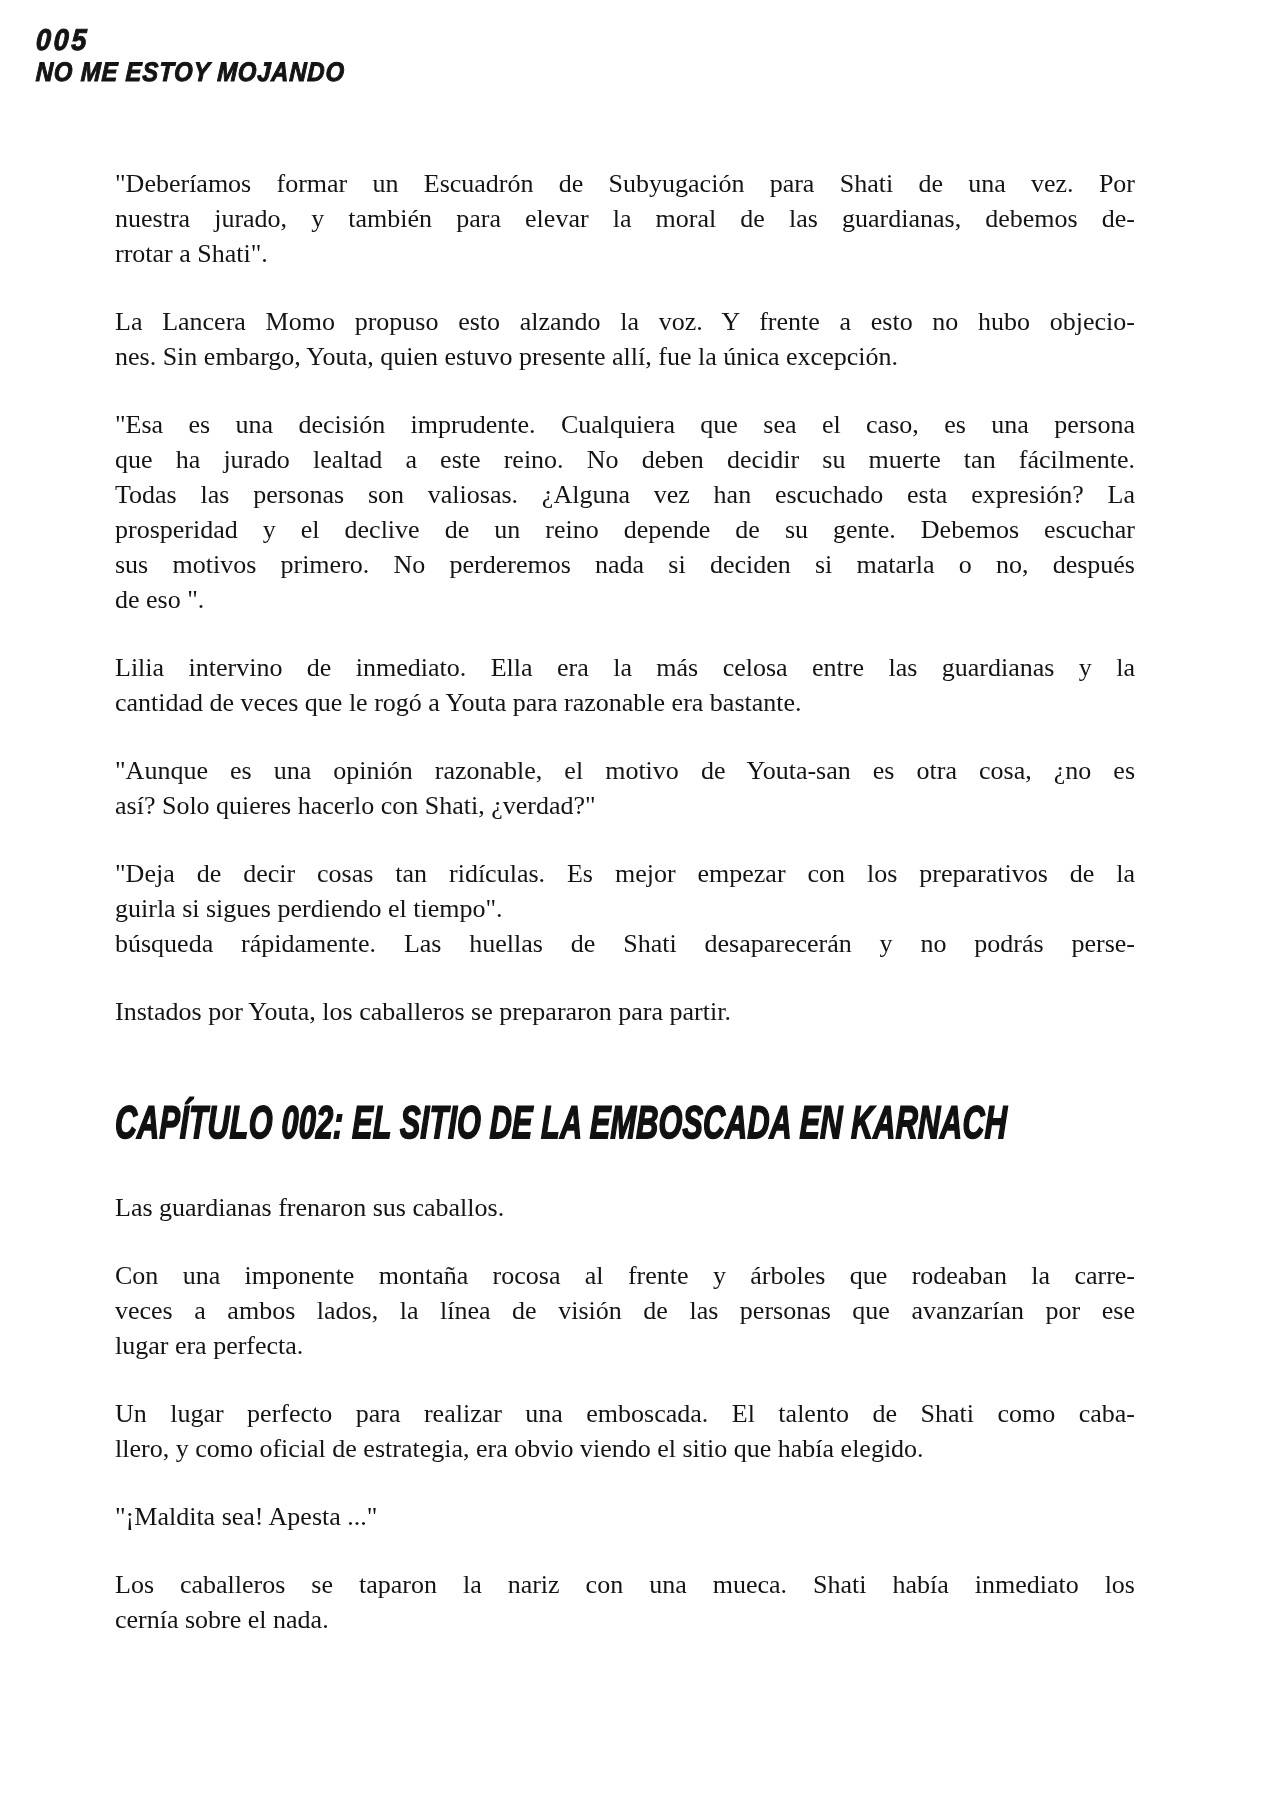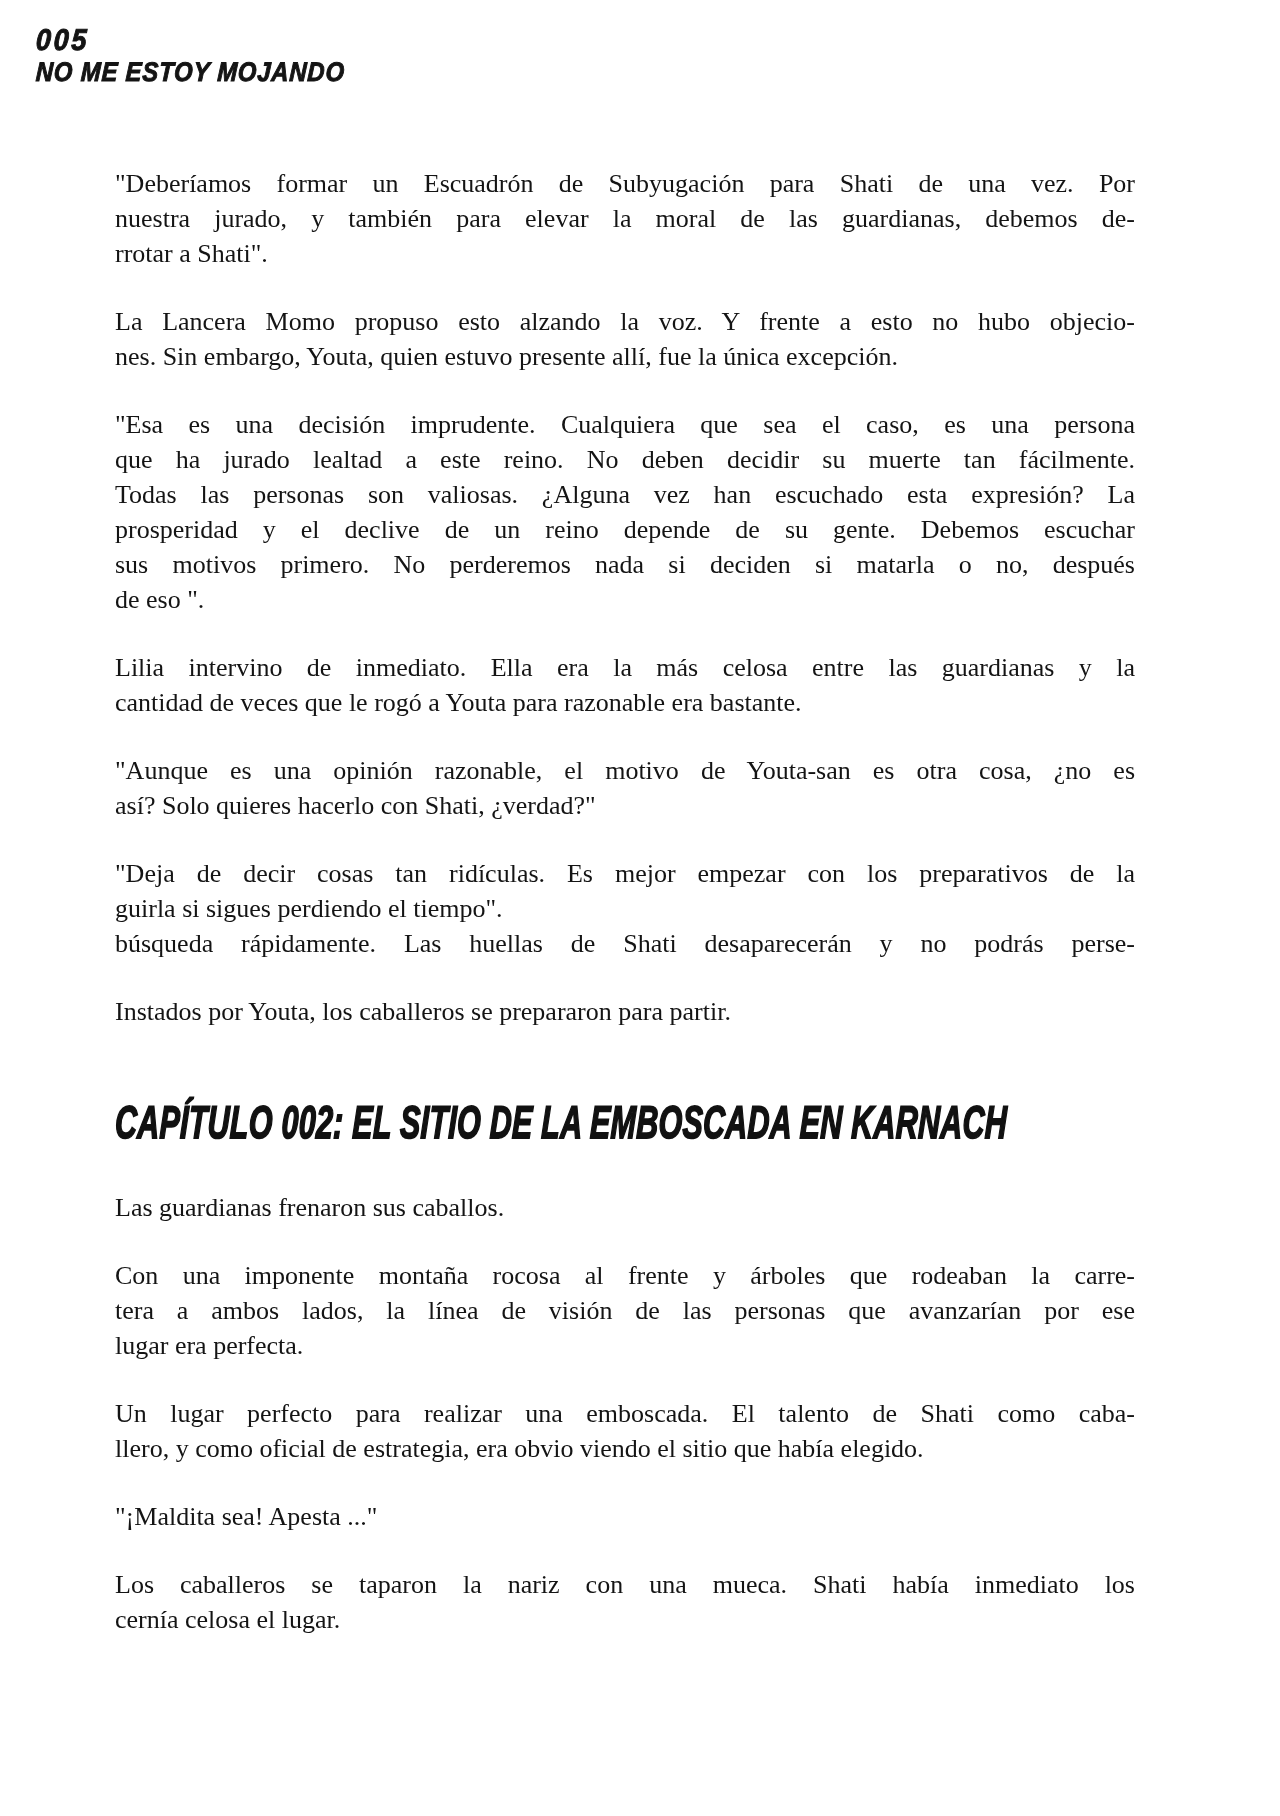--- a/index.html
+++ b/index.html
@@ -115,28 +115,28 @@
       </div>
       <div class="paragraph">
         <div class="line last">Instados por Youta, los caballeros se prepararon para partir.</div>
       </div>
       <h2 class="chapter-heading">CAPÍTULO 002: EL SITIO DE LA EMBOSCADA EN KARNACH</h2>
       <div class="paragraph">
         <div class="line last">Las guardianas frenaron sus caballos.</div>
       </div>
       <div class="paragraph">
         <div class="line">Con una imponente montaña rocosa al frente y árboles que rodeaban la carre-</div>
-        <div class="line">tera a ambos lados, la línea de visión de las personas que avanzarían por ese</div>
+        <div class="line">veces a ambos lados, la línea de visión de las personas que avanzarían por ese</div>
         <div class="line last">lugar era perfecta.</div>
       </div>
       <div class="paragraph">
         <div class="line">Un lugar perfecto para realizar una emboscada. El talento de Shati como caba-</div>
         <div class="line last">llero, y como oficial de estrategia, era obvio viendo el sitio que había elegido.</div>
       </div>
       <div class="paragraph">
         <div class="line last">"¡Maldita sea! Apesta ..."</div>
       </div>
       <div class="paragraph">
         <div class="line">Los caballeros se taparon la nariz con una mueca. Shati había inmediato los</div>
-        <div class="line last">cernía celosa el lugar.</div>
+        <div class="line last">cernía sobre el nada.</div>
       </div>
     </main>
 </div>
 
 </body></html>

